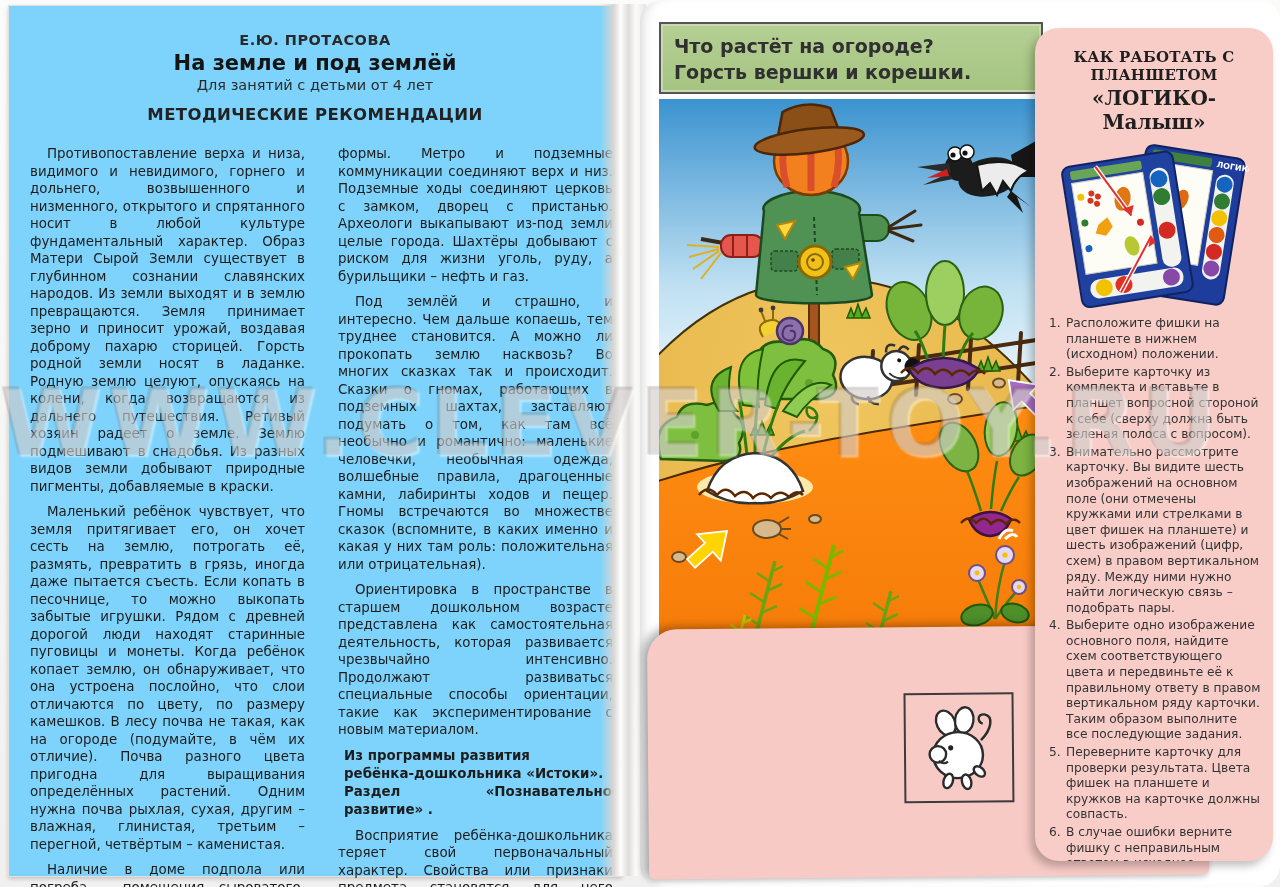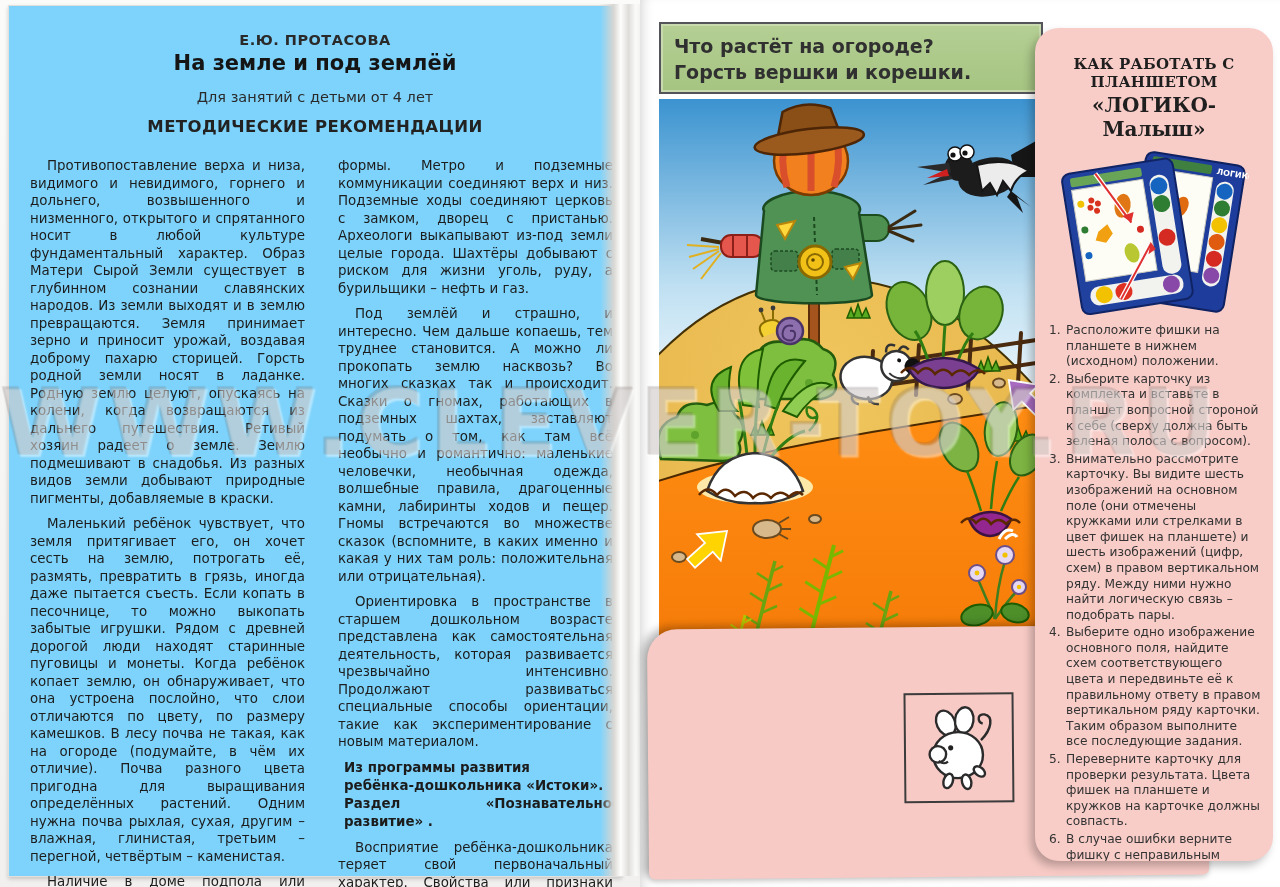--- a/index.html
+++ b/index.html
@@ -7,37 +7,37 @@
        font-family:"DejaVu Sans","Liberation Sans",sans-serif;color:#1d1d1d;}
   .backdrop{position:absolute;inset:0;background:linear-gradient(180deg,#fbfbfa 0,#f1f0ee 100%);}
 
   
   .left-page{position:absolute;left:8px;top:5px;width:612px;height:870px;background:#7dd3fc;
              box-shadow:0 2px 4px rgba(0,0,0,.18), inset -14px 0 18px -14px rgba(0,0,0,.12);
              border:1px solid #e2e0dc;}
   .lp-head{text-align:center;margin-top:26px;}
   .lp-author{font-size:14.5px;font-weight:600;letter-spacing:.5px;color:#2a2a2a;}
   .lp-title{font-size:21px;font-weight:bold;margin-top:3px;color:#151515;}
-  .lp-subtitle{font-size:14.5px;margin-top:14px;color:#2a2a2a;}
+  .lp-subtitle{font-size:14.5px;margin-top:2px;color:#2a2a2a;}
   .lp-section{font-size:16.5px;font-weight:bold;letter-spacing:.4px;margin-top:12px;color:#222;text-align:center;}
   .columns{display:flex;gap:17px;margin:13px 0 0 13px;}
   .col{width:295px;font-size:13.4px;line-height:17.5px;text-align:justify;color:#1c1c1c;}
   .p{margin:8px;text-indent:17px;}
   .p.noind{text-indent:0;}
   .prog-head{font-weight:bold;margin:0 0 0 14px;line-height:18px;}
   .prog-head div{margin:0;}
   .col .p + .p{margin-top:0;}
 
   
   .spine{position:absolute;left:600px;top:4px;width:46px;height:872px;
          background:linear-gradient(90deg,rgba(255,255,255,0) 0,#d9d7d3 30%,#fdfdfc 45%,#dfddda 62%,#fbfbfa 78%,#e6e4e1 100%);}
 
   
   .right-page{position:absolute;left:640px;top:0;width:640px;height:887px;background:#ffffff;
-              box-shadow:inset 10px 0 14px -10px rgba(0,0,0,.22);}
+              box-shadow:inset 10px 0 14px -10px rgba(0,0,0,.22);border-radius:22px;}
 
   .question-header{position:absolute;left:19px;top:22px;width:384px;height:72px;box-sizing:border-box;
                    background:linear-gradient(180deg,#b5cf94 0,#a5c481 100%);
                    border:2px solid #54555a;box-shadow:inset 0 0 0 2px #c9daae;
                    padding:9px 0 0 13px;z-index:2;}
   .question-header .q{font-size:19px;font-weight:bold;color:#303030;line-height:26px;}
 
   .illustration{position:absolute;left:19px;top:99px;width:384px;height:746px;z-index:1;background:#f47a00;}
   .illustration svg{display:block;}
 
@@ -45,21 +45,21 @@
   .answer-card{position:absolute;left:8px;top:627px;width:560px;height:250px;background:#f7cac5;
                border-radius:30px 10px 6px 6px;transform:rotate(-.5deg);z-index:5;
                box-shadow:-5px -3px 9px rgba(0,0,0,.28), 0 3px 5px rgba(0,0,0,.15);}
   .stamp{position:absolute;left:256px;top:66px;width:106px;height:106px;border:2px solid #3c3c3c;
          display:flex;align-items:center;justify-content:center;}
 
   
   .panel{position:absolute;left:1035px;top:28px;width:238px;height:833px;background:#f8cdc8;
          border-radius:24px;z-index:10;box-shadow:-4px 5px 9px rgba(0,0,0,.25);
          overflow:hidden;box-sizing:border-box;padding:20px 10px 0 10px;}
-  .panel-title{text-align:center;font-family:"DejaVu Serif","Liberation Serif",serif;color:#1f1f1f;margin-top:7px;}
+  .panel-title{text-align:center;font-family:"DejaVu Serif","Liberation Serif",serif;color:#1f1f1f;}
   .panel-title .t1{font-size:15px;font-weight:bold;letter-spacing:.2px;}
   .panel-title .t2{font-size:20px;font-weight:bold;margin-top:2px;}
   .tablet-wrap{width:190px;height:168px;margin:8px auto 2px auto;}
   .steps{list-style:none;counter-reset:step;margin:6px 2px 0 4px;padding:0;
          font-size:12.2px;line-height:15.6px;color:#333;text-align:left;}
   .steps li{counter-increment:step;position:relative;padding-left:17px;margin-bottom:2px;}
   .steps li::before{content:counter(step) ".";position:absolute;left:0;top:0;}
 
   
   .watermark{position:absolute;left:0;top:370px;width:100%;text-align:left;z-index:20;

